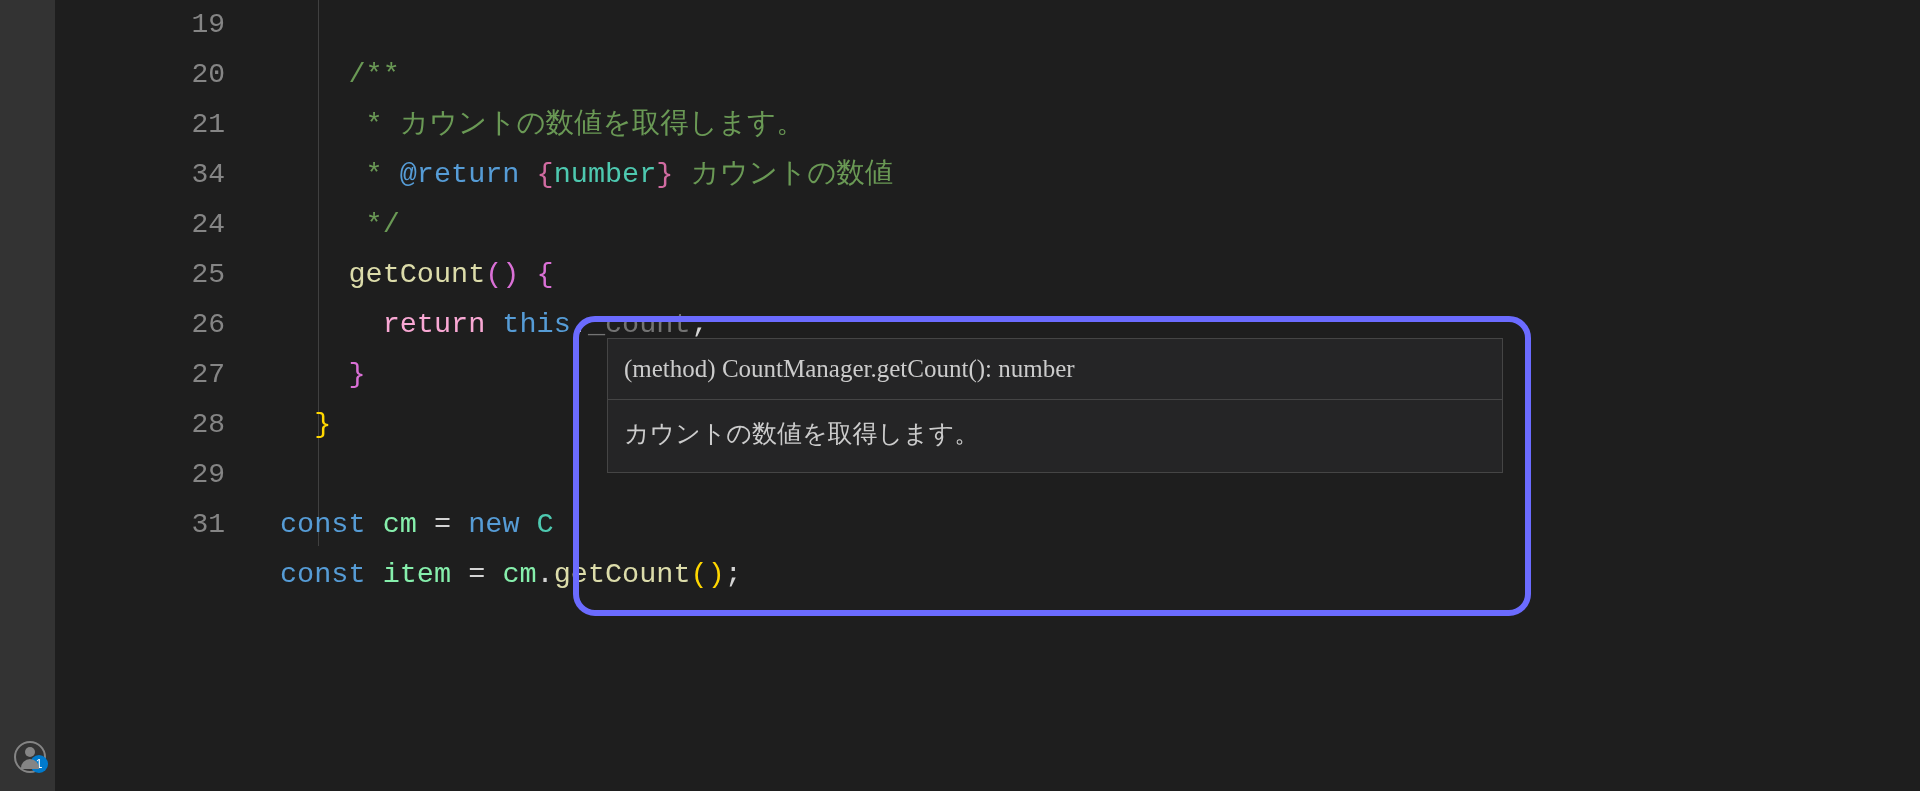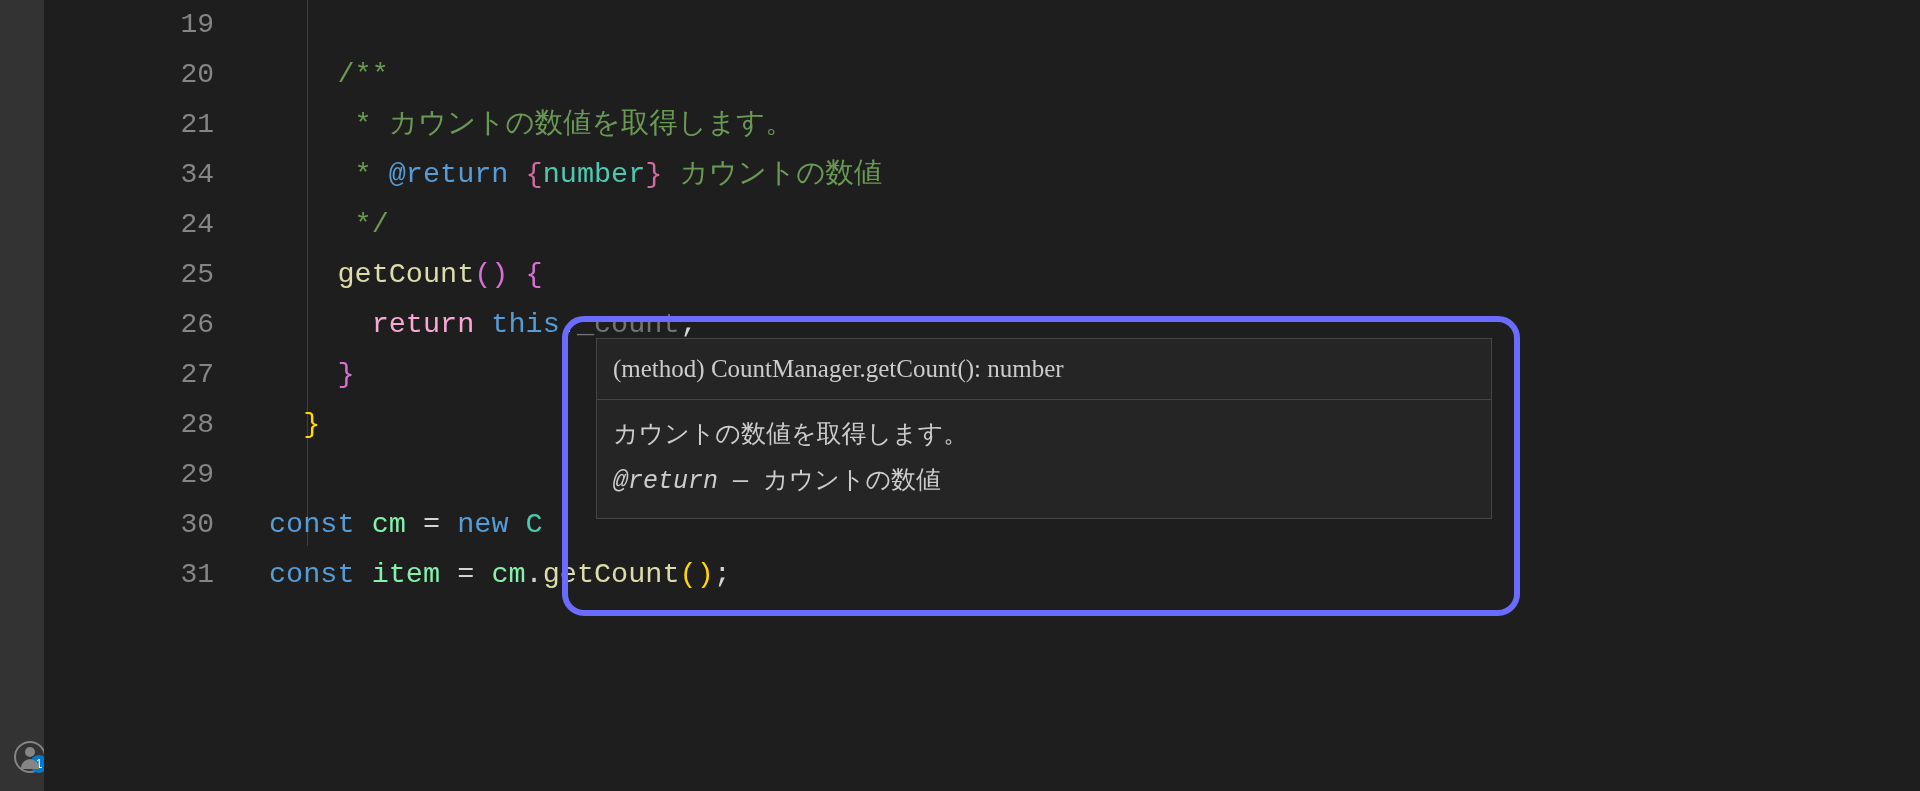--- a/index.html
+++ b/index.html
@@ -62,21 +62,21 @@
       border-radius: 50%;
       font-size: 12px;
       color: white;
       display: flex;
       align-items: center;
       justify-content: center;
       font-family: sans-serif;
     }
     .editor {
       position: absolute;
-      left: 44px;
+      left: 55px;
       top: 0;
       right: 0;
       height: 100%;
       background: #1e1e1e;
     }
     .gutter {
       position: absolute;
       left: 0;
       top: 0;
       width: 205px;
@@ -174,21 +174,20 @@
     <div class="line-number">19</div>
     <div class="line-number">20</div>
     <div class="line-number">21</div>
     <div class="line-number">34</div>
     <div class="line-number">24</div>
     <div class="line-number">25</div>
     <div class="line-number">26</div>
     <div class="line-number">27</div>
     <div class="line-number">28</div>
     <div class="line-number">29</div>
-    <div class="line-number">30</div>
     <div class="line-number">31</div>
   </div>
 
   <div class="code-area">
     <div class="code-line"></div>
     <div class="code-line">    <span class="tok-comment">/**</span></div>
     <div class="code-line">    <span class="tok-comment"> * </span><span class="tok-comment">カウントの数値を取得します。</span></div>
     <div class="code-line">    <span class="tok-comment"> * </span><span class="tok-keyword">@return</span><span class="tok-pink"> {</span><span class="tok-type">number</span><span class="tok-pink">}</span><span class="tok-comment"> カウントの数値</span></div>
     <div class="code-line">    <span class="tok-comment"> */</span></div>
     <div class="code-line">    <span class="tok-func">getCount</span><span class="tok-brace-p">(</span><span class="tok-brace-p">)</span><span> </span><span class="tok-brace-p">{</span></div>
@@ -198,18 +197,17 @@
     <div class="code-line"></div>
     <div class="code-line"><span class="tok-keyword">const</span><span> </span><span class="tok-const">cm</span><span> </span><span class="tok-punc">=</span><span> </span><span class="tok-keyword">new</span><span> </span><span class="tok-type">C</span></div>
     <div class="code-line"><span class="tok-keyword">const</span><span> </span><span class="tok-const">item</span><span> </span><span class="tok-punc">=</span><span> </span><span class="tok-const">c</span><span class="tok-const">m</span><span class="tok-punc">.</span><span class="tok-func">getCount</span><span class="tok-brace-y">(</span><span class="tok-brace-y">)</span><span class="tok-punc">;</span></div>
     <div class="code-line"></div>
   </div>
 
   <div class="hover-tooltip">
     <div class="hover-sig"><span>(method) </span><span>CountManager</span><span>.</span><span>getCount</span><span>()</span><span>: </span><span>number</span></div>
     <div class="hover-desc">
       <p>カウントの数値を取得します。</p>
-      <p><span class="hover-return-tag">@return</span><span> — </span><span>カウントの数値</span></p>
     </div>
   </div>
 
   <div class="highlight-box"></div>
 </div>
 
 </body></html>

